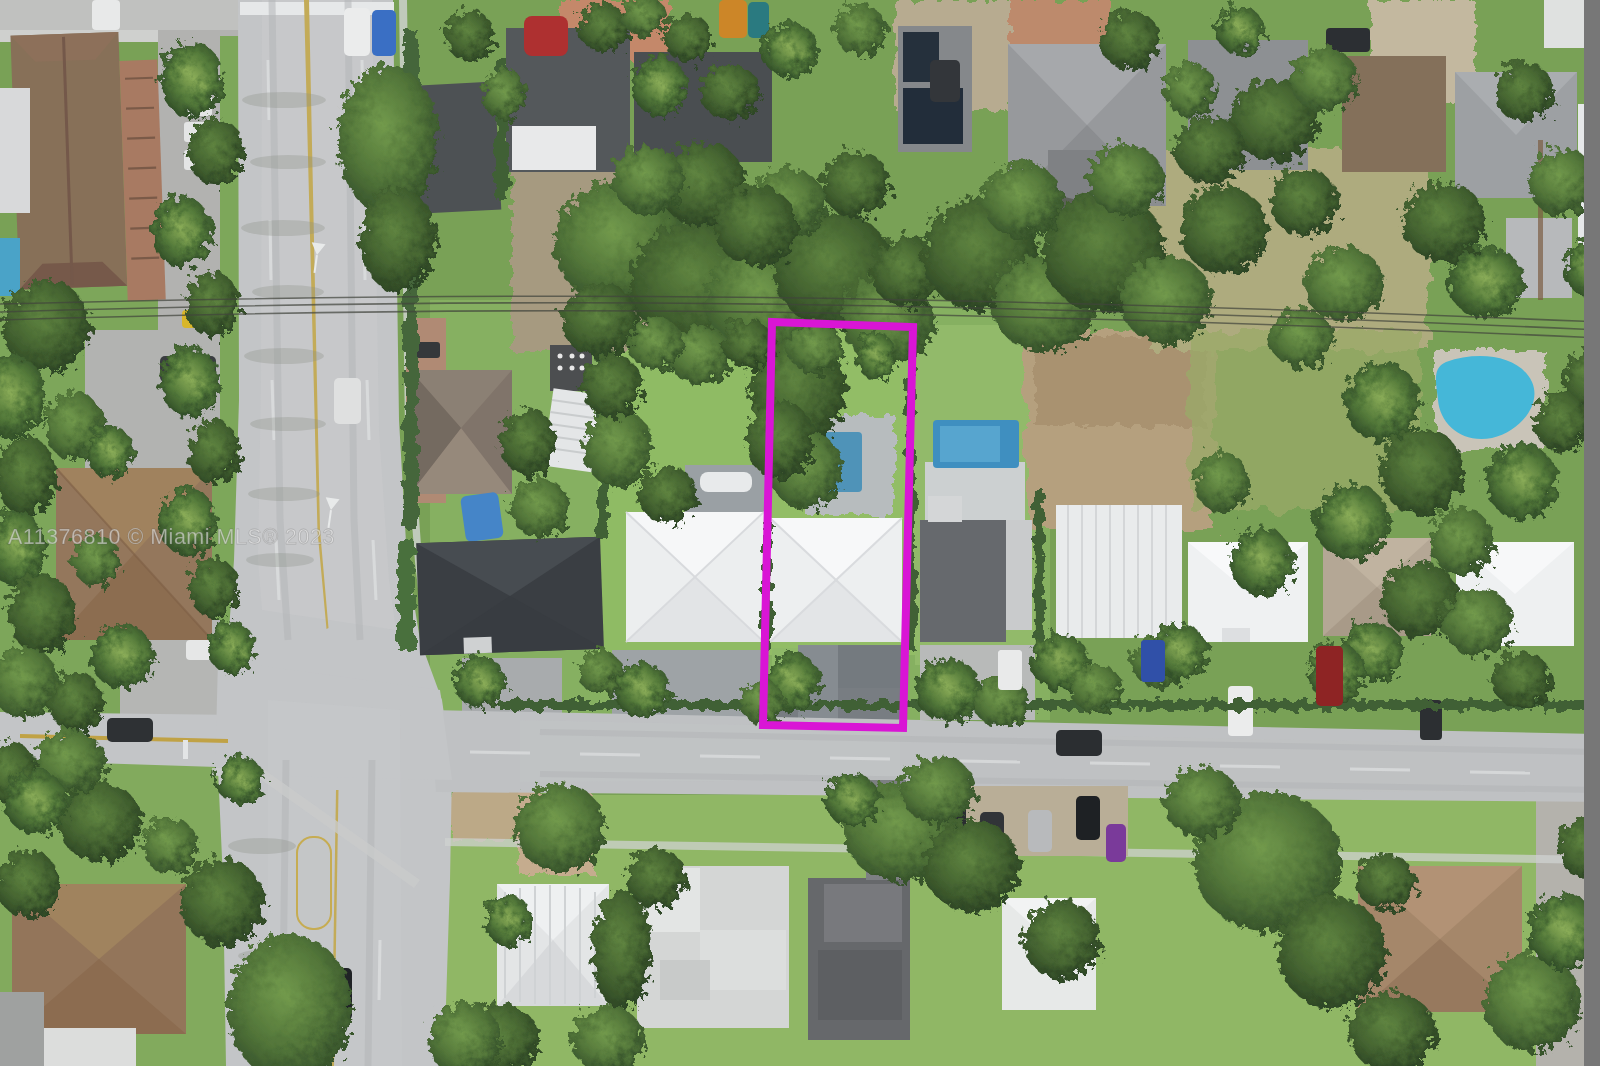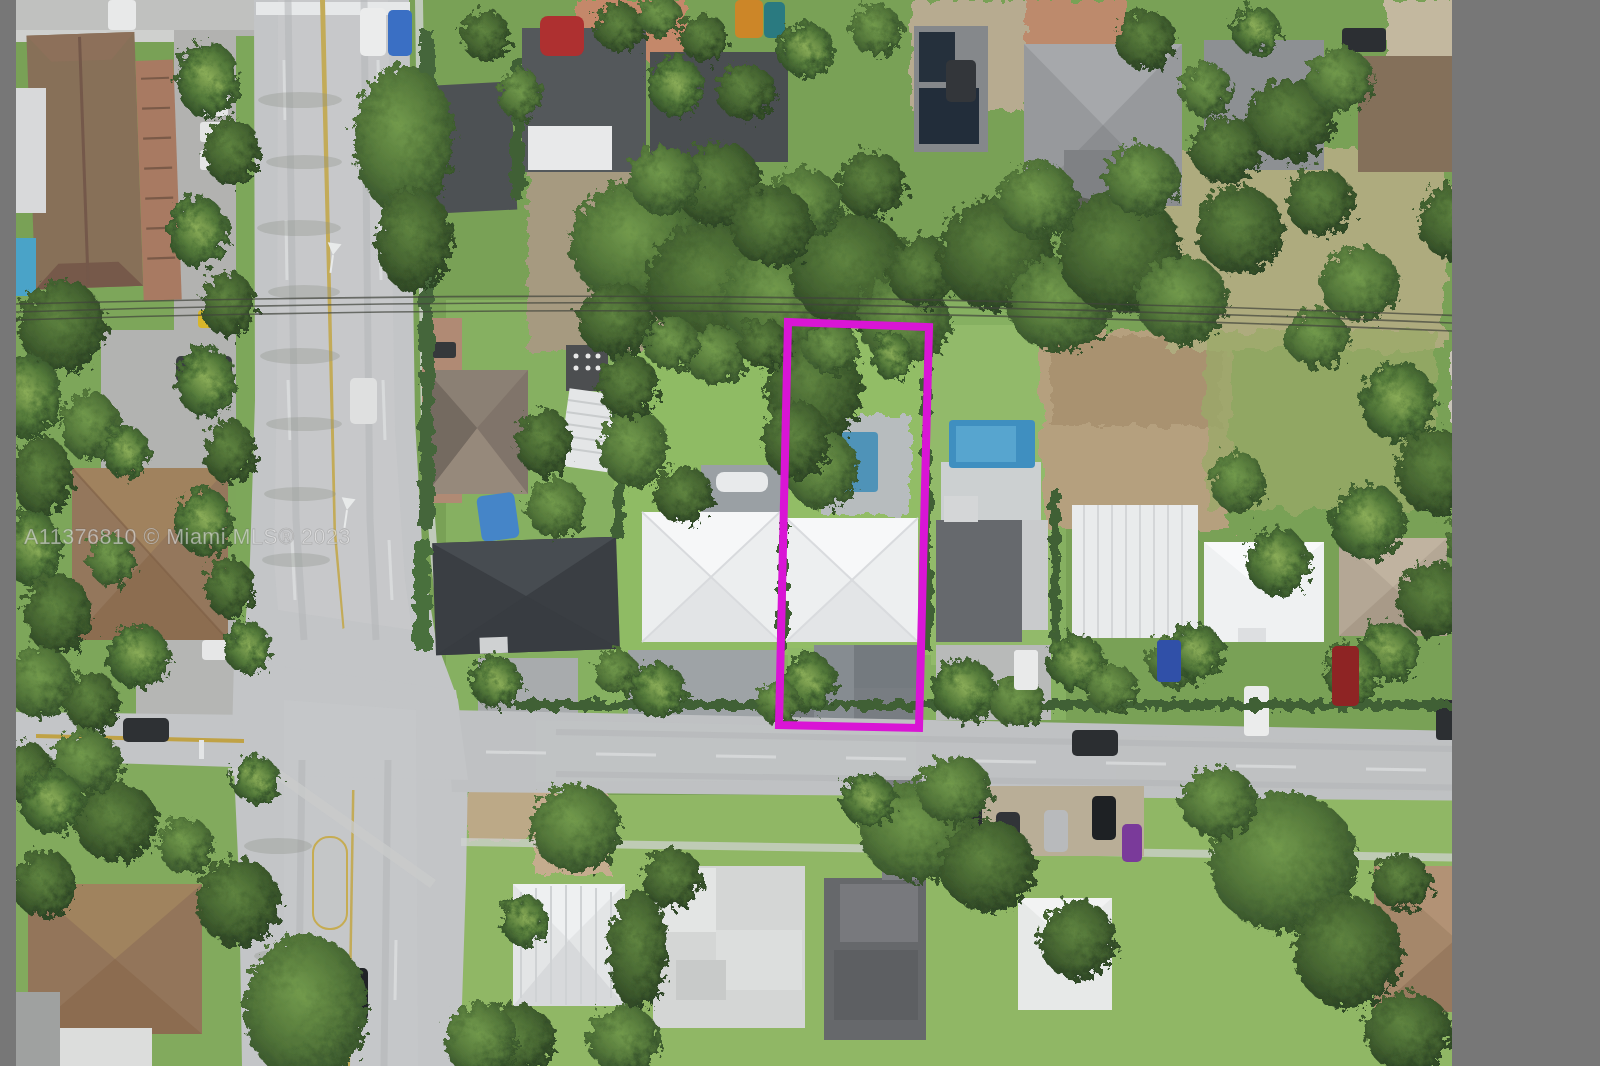--- a/index.html
+++ b/index.html
@@ -1,16 +1,16 @@
 <!DOCTYPE html>
 <html><head>
 <meta charset="utf-8">
 <style>
   html,body{margin:0;padding:0;background:#777;}
-  #stage{width:1436px;height:1066px;position:relative;overflow:hidden;font-family:"Liberation Sans",sans-serif;margin-left:16px;}
+  #stage{width:1584px;height:1066px;position:relative;overflow:hidden;font-family:"Liberation Sans",sans-serif;}
 </style>
 </head>
 <body>
 <div id="stage">
 <svg width="1600" height="1066" viewBox="0 0 1600 1066">
 <defs>
   <filter id="rough" x="-20%" y="-20%" width="140%" height="140%">
     <feTurbulence type="fractalNoise" baseFrequency="0.055" numOctaves="3" seed="7" result="n"></feTurbulence>
     <feDisplacementMap in="SourceGraphic" in2="n" scale="18"></feDisplacementMap>
   </filter>

